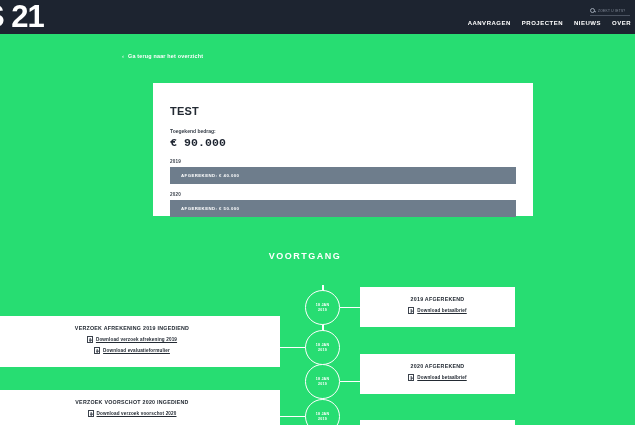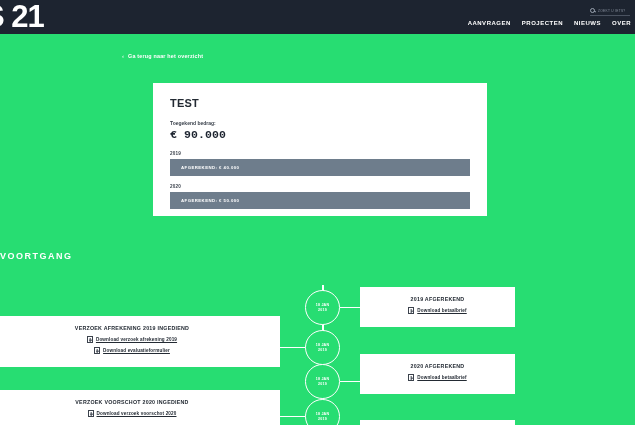--- a/index.html
+++ b/index.html
@@ -40,41 +40,42 @@
   .breadcrumb {
     position:absolute; top:53px; left:122px;
     display:flex; align-items:center; gap:4px;
   }
   .bc-arrow { font-size:6px; color:#ffffff; line-height:1; }
   .bc-text { font-size:5.4px; font-weight:bold; color:#ffffff; letter-spacing:.2px; }
 
   
   .card {
     position:absolute; top:83px; left:153px;
-    width:334px; height:133px;
+    width:380px; height:133px;
     background:#ffffff;
-    padding:14px 17px 0 17px;
+    padding:22px 17px 0 17px;
   }
   .card-title {
     font-size:11px; font-weight:bold; color:#232a33;
     letter-spacing:.2px; margin-bottom:11px;
   }
   .card-sub { font-size:5px; font-weight:bold; color:#3b424c; margin-bottom:2px; }
   .card-amount { font-size:11.5px; font-weight:bold; color:#1d2430; letter-spacing:.1px; margin-bottom:10px;font-family:Liberation Mono, monospace; }
   .year-label { font-size:4.6px; font-weight:bold; color:#3b424c; margin-bottom:3px; letter-spacing:.2px; }
   .bar {
     width:100%; height:17px; background:#6e7d8c;
     display:flex; align-items:center; padding-left:11px;
     margin-bottom:8px;
   }
   .bar-text { font-size:4.3px; font-weight:bold; color:#ffffff; letter-spacing:.45px; }
 
   
   .voortgang {
     position:absolute; top:251px; left:0; width:610px;
+    text-align:center;
     font-size:9px; font-weight:bold; color:#ffffff; letter-spacing:1.5px;
   }
 
   
   .timeline { position:absolute; top:285px; left:0; width:635px; height:140px; }
   .spine {
     position:absolute; left:322px; top:0; width:1.5px; height:140px;
     background:#ffffff;
   }
   .node {

